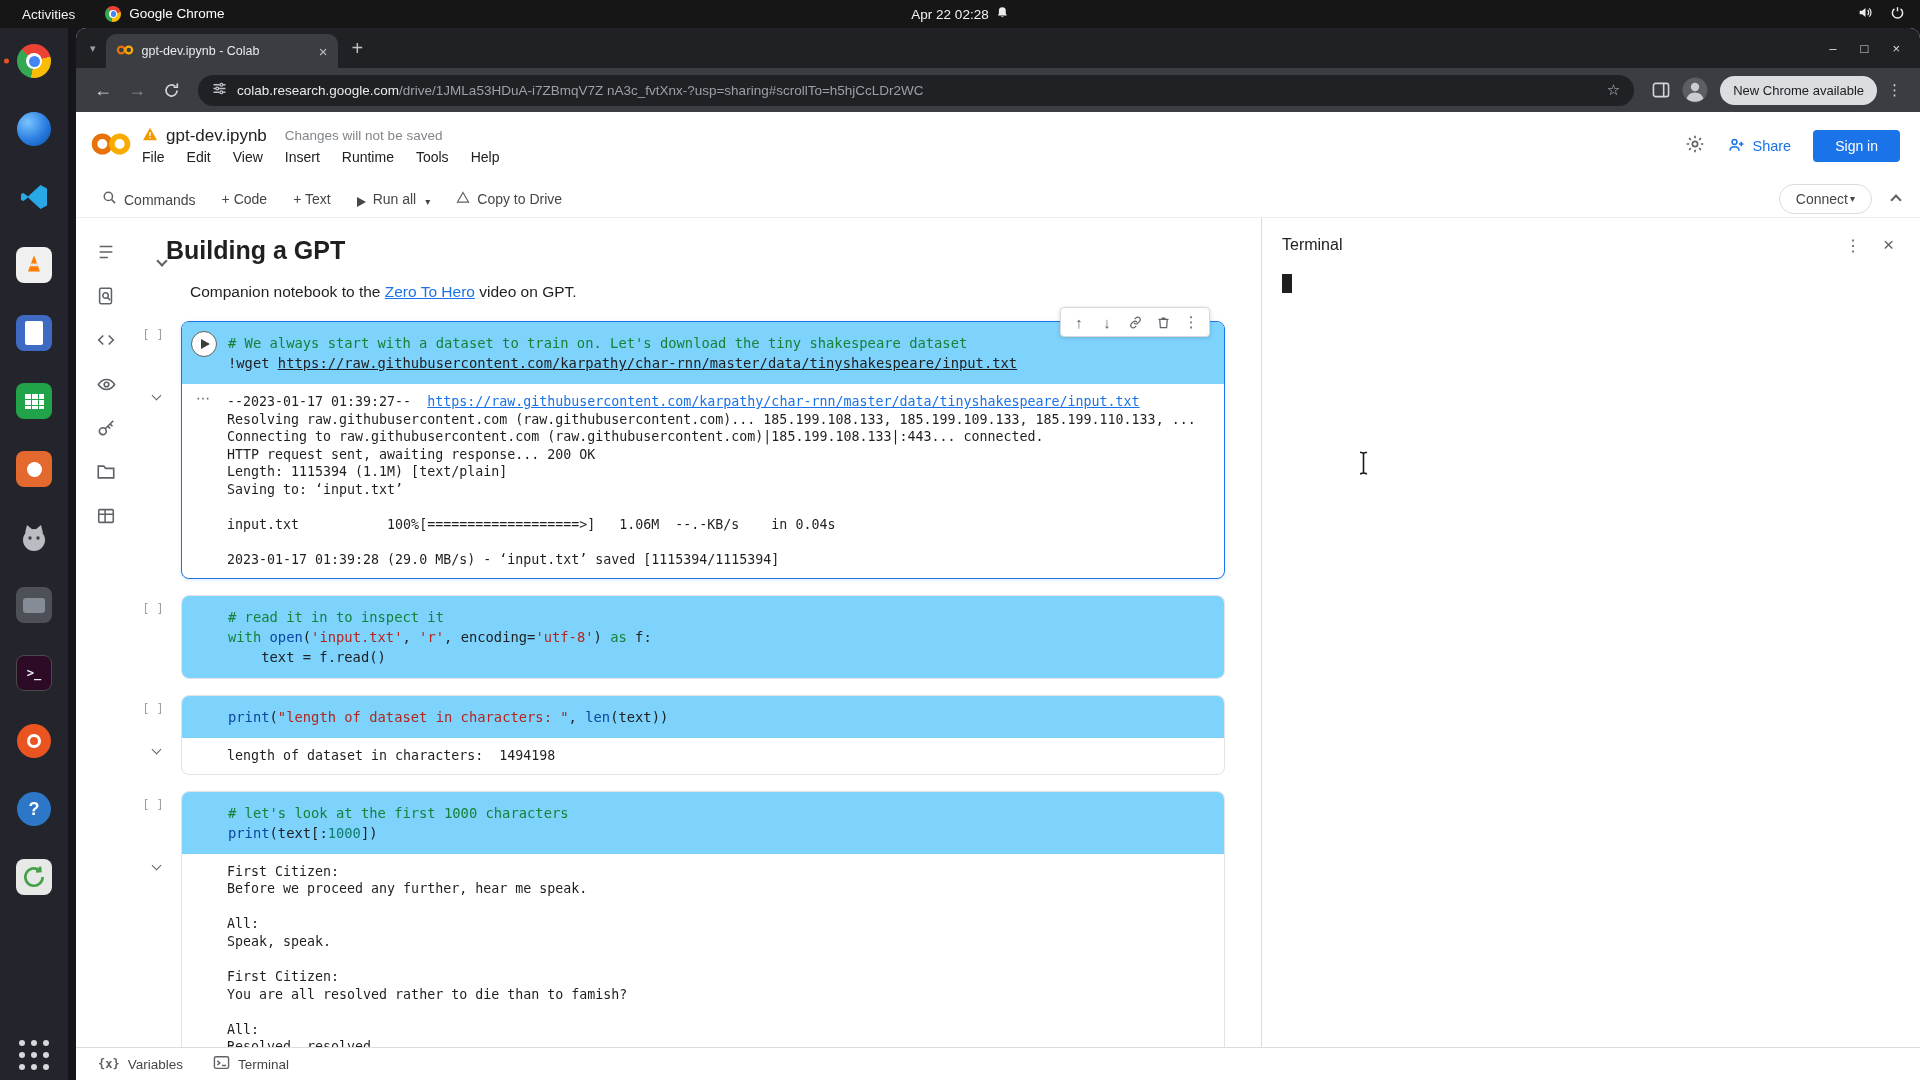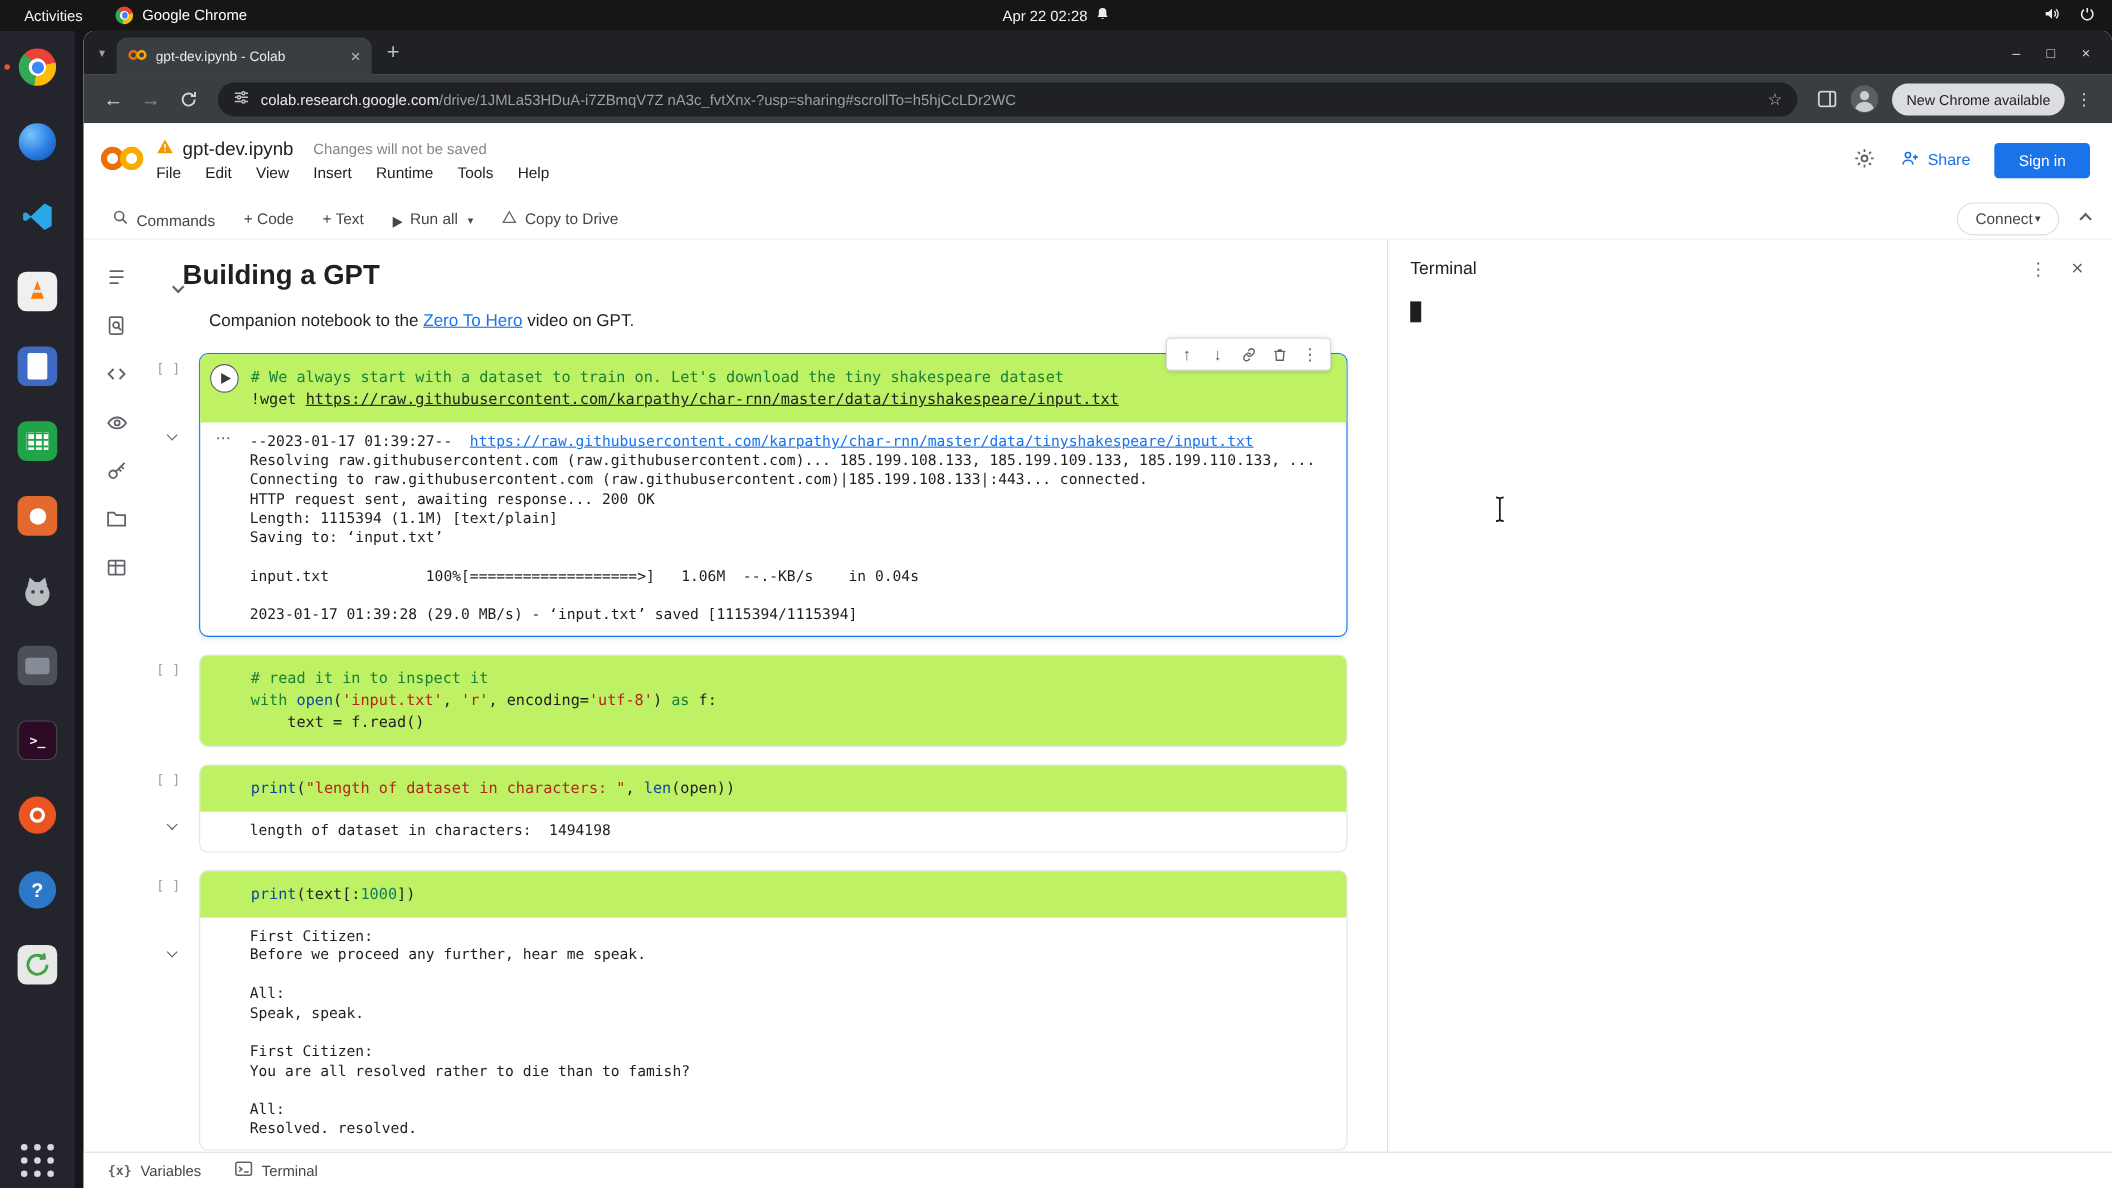--- a/index.html
+++ b/index.html
@@ -106,21 +106,21 @@
 .nb-heading h1{font-size:25px;font-weight:700;color:#1f1f1f}
 .nb-intro{margin:18px 0 0 54px;font-size:15.5px;color:#1f1f1f}
 .nb-intro a{color:#1a73e8;text-decoration:underline;cursor:pointer}
 #cells{margin-top:20px}
 .cell-row{display:flex;margin-bottom:16px}
 .cell-gutter{width:45px;flex:0 0 auto;position:relative;padding-top:7px}
 .exec-count{font:12px "DejaVu Sans Mono",monospace;color:#9aa0a6;text-align:center;width:34px}
 .out-chev{position:absolute;left:17px;width:7px;height:7px;border-width:1.8px;border-color:#616161}
 .cell-box{flex:1;margin-right:36px;border:1px solid #e1e3e6;border-radius:8px;position:relative;background:#fff}
 .cell-box.selected{border:1.6px solid #1a73e8;box-shadow:0 1px 4px rgba(26,115,232,.15)}
-.code-area{background:#bef264;border-radius:7px 7px 0 0;padding:11px 16px 11px 46px;position:relative;min-height:42px}
+.code-area{background:#7dd3fc;border-radius:7px 7px 0 0;padding:11px 16px 11px 46px;position:relative;min-height:42px}
 .code-area.no-out{border-radius:7px}
 .code-pre{font:13.8px/20px "DejaVu Sans Mono",monospace;white-space:pre}
 .run-btn{position:absolute;left:9px;top:9px;width:26px;height:26px;border-radius:50%;border:1.5px solid #616161;background:#fff;display:flex;align-items:center;justify-content:center}
 .run-tri{width:0;height:0;border-left:9px solid #3c3c3c;border-top:5.5px solid transparent;border-bottom:5.5px solid transparent;margin-left:2px}
 .cell-toolbar{position:absolute;top:-15px;right:14px;background:#fff;border:1px solid #d7d9dd;border-radius:4px;box-shadow:0 1px 4px rgba(0,0,0,.16);display:flex;align-items:center;height:30px;padding:0 4px;z-index:5}
 .ctb{width:28px;height:26px;display:flex;align-items:center;justify-content:center;color:#5f6368;font-size:15px}
 .output-area{padding:9px 16px 9px 45px;position:relative}
 .out-pre{font:13.3px/17.6px "DejaVu Sans Mono",monospace;white-space:pre;color:#1f1f1f}
 .out-link{color:#1a73e8;text-decoration:underline}
 .out-menu{position:absolute;left:14px;top:6px;color:#5f6368;font-size:14px}
@@ -477,35 +477,35 @@
                   </div>
                 </div>
               </div>
               <div class="cell-row">
                 <div class="cell-gutter">
                   <div class="exec-count">[ ]</div>
                   <span class="chevron down out-chev" style="top: 51px;"></span>
                 </div>
                 <div class="cell-box">
                   <div class="code-area">
-                    <div class="code-pre"><div class="cline"><span class="tok-fn">print</span><span class="tok-pln">(</span><span class="tok-str">"length of dataset in characters: "</span><span class="tok-pln">, </span><span class="tok-fn">len</span><span class="tok-pln">(open))</span></div></div>
+                    <div class="code-pre"><div class="cline"><span class="tok-fn">print</span><span class="tok-pln">(</span><span class="tok-str">"length of dataset in characters: "</span><span class="tok-pln">, </span><span class="tok-fn">len</span><span class="tok-pln">(text))</span></div></div>
                   </div>
                   <div class="output-area">
                     <div class="out-pre"><div class="oline"><span>length of dataset in characters:  1494198</span></div></div>
                   </div>
                 </div>
               </div>
               <div class="cell-row">
                 <div class="cell-gutter">
                   <div class="exec-count">[ ]</div>
                   <span class="chevron down out-chev" style="top: 71px;"></span>
                 </div>
                 <div class="cell-box">
                   <div class="code-area">
-                    <div class="code-pre"><div class="cline"><span class="tok-fn">print</span><span class="tok-pln">(text[:</span><span class="tok-num">1000</span><span class="tok-pln">])</span></div></div>
+                    <div class="code-pre"><div class="cline"><span class="tok-com"># let's look at the first 1000 characters</span></div><div class="cline"><span class="tok-fn">print</span><span class="tok-pln">(text[:</span><span class="tok-num">1000</span><span class="tok-pln">])</span></div></div>
                   </div>
                   <div class="output-area">
                     <div class="out-pre"><div class="oline"><span>First Citizen:</span></div><div class="oline"><span>Before we proceed any further, hear me speak.</span></div><div class="oline">&nbsp;</div><div class="oline"><span>All:</span></div><div class="oline"><span>Speak, speak.</span></div><div class="oline">&nbsp;</div><div class="oline"><span>First Citizen:</span></div><div class="oline"><span>You are all resolved rather to die than to famish?</span></div><div class="oline">&nbsp;</div><div class="oline"><span>All:</span></div><div class="oline"><span>Resolved. resolved.</span></div></div>
                   </div>
                 </div>
               </div>
             </div>
         </div>
 
         <div class="vdiv"></div>

